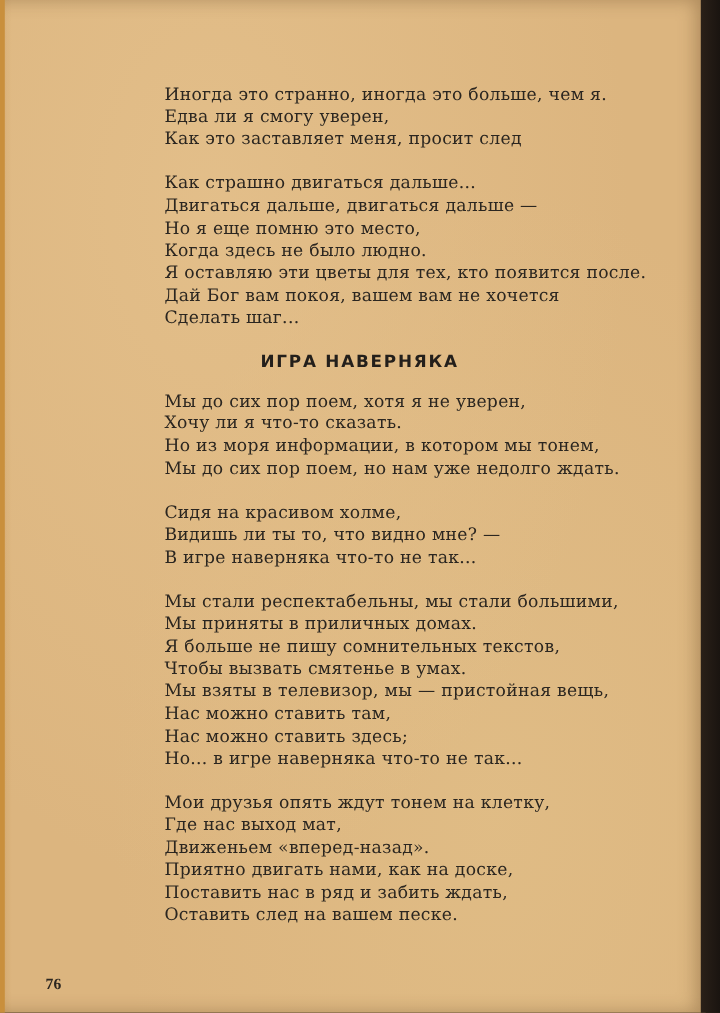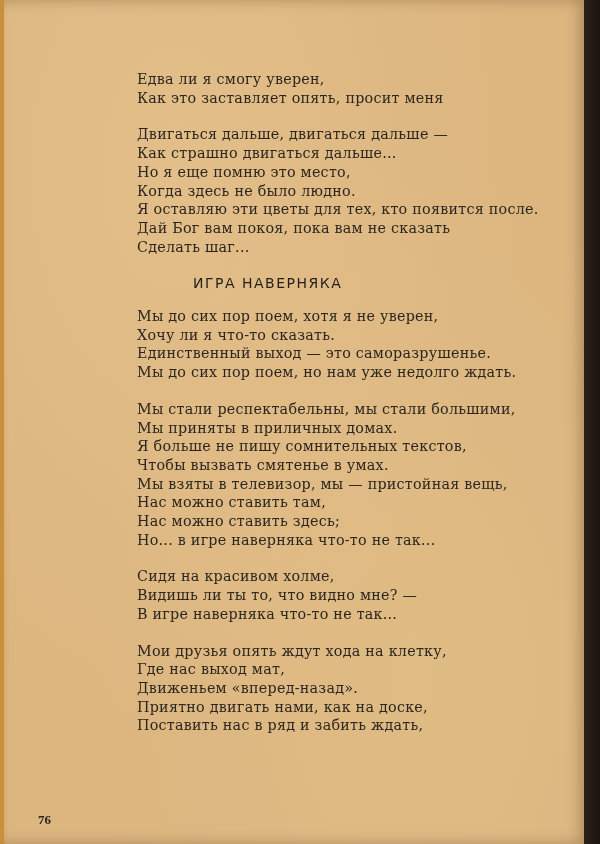--- a/index.html
+++ b/index.html
@@ -43,24 +43,24 @@
       font-family: "DejaVu Serif", "Liberation Serif", serif;
       color: #2b2620;
       font-size: 14.3px;
       line-height: 18.7px;
       letter-spacing: 0.25px;
     }
     .stanza { margin: 0 0 18px 0; }
     .line { white-space: nowrap; display: block; }
     .title {
       font-family: "DejaVu Sans", "Liberation Sans", sans-serif;
-      font-weight: normal;
+      font-weight: bold;
       font-size: 14px;
       letter-spacing: 1.5px;
-      margin: 4px 0 14px 56px;
+      margin: 4px 0 14px 80px;
       color: #231f1b;
     }
     .page-number {
       position: absolute;
       left: 38px;
       top: 812px;
       font-family: "Liberation Serif", "DejaVu Serif", serif;
       font-weight: bold;
       font-size: 13px;
       color: #2b2620;
@@ -69,61 +69,63 @@
   </style>
 </head>
 <body>
 
 <div class="page">
   <div class="left-edge"></div>
 
   <div class="text-block">
 
     <div class="stanza">
+      <span class="line">Иногда это странно, иногда это больше, чем я.</span>
       <span class="line">Едва ли я смогу уверен,</span>
-      <span class="line">Как это заставляет опять, просит меня</span>
+      <span class="line">Как это заставляет меня, просит след</span>
     </div>
     <div class="stanza">
+      <span class="line">Как страшно двигаться дальше...</span>
       <span class="line">Двигаться дальше, двигаться дальше —</span>
-      <span class="line">Как страшно двигаться дальше...</span>
       <span class="line">Но я еще помню это место,</span>
       <span class="line">Когда здесь не было людно.</span>
       <span class="line">Я оставляю эти цветы для тех, кто появится после.</span>
-      <span class="line">Дай Бог вам покоя, пока вам не сказать</span>
+      <span class="line">Дай Бог вам покоя, вашем вам не хочется</span>
       <span class="line">Сделать шаг...</span>
     </div>
 
     <div class="title">ИГРА НАВЕРНЯКА</div>
 
     <div class="stanza">
       <span class="line">Мы до сих пор поем, хотя я не уверен,</span>
       <span class="line">Хочу ли я что-то сказать.</span>
-      <span class="line">Единственный выход — это саморазрушенье.</span>
+      <span class="line">Но из моря информации, в котором мы тонем,</span>
       <span class="line">Мы до сих пор поем, но нам уже недолго ждать.</span>
+    </div>
+    <div class="stanza">
+      <span class="line">Сидя на красивом холме,</span>
+      <span class="line">Видишь ли ты то, что видно мне? —</span>
+      <span class="line">В игре наверняка что-то не так...</span>
     </div>
     <div class="stanza">
       <span class="line">Мы стали респектабельны, мы стали большими,</span>
       <span class="line">Мы приняты в приличных домах.</span>
       <span class="line">Я больше не пишу сомнительных текстов,</span>
       <span class="line">Чтобы вызвать смятенье в умах.</span>
       <span class="line">Мы взяты в телевизор, мы — пристойная вещь,</span>
       <span class="line">Нас можно ставить там,</span>
       <span class="line">Нас можно ставить здесь;</span>
       <span class="line">Но... в игре наверняка что-то не так...</span>
     </div>
     <div class="stanza">
-      <span class="line">Сидя на красивом холме,</span>
-      <span class="line">Видишь ли ты то, что видно мне? —</span>
-      <span class="line">В игре наверняка что-то не так...</span>
-    </div>
-    <div class="stanza">
-      <span class="line">Мои друзья опять ждут хода на клетку,</span>
+      <span class="line">Мои друзья опять ждут тонем на клетку,</span>
       <span class="line">Где нас выход мат,</span>
       <span class="line">Движеньем «вперед-назад».</span>
       <span class="line">Приятно двигать нами, как на доске,</span>
       <span class="line">Поставить нас в ряд и забить ждать,</span>
+      <span class="line">Оставить след на вашем песке.</span>
     </div>
 
   </div>
 
   <div class="page-number">76</div>
 </div>
 <div class="spine-shadow"></div>
 
 </body></html>

